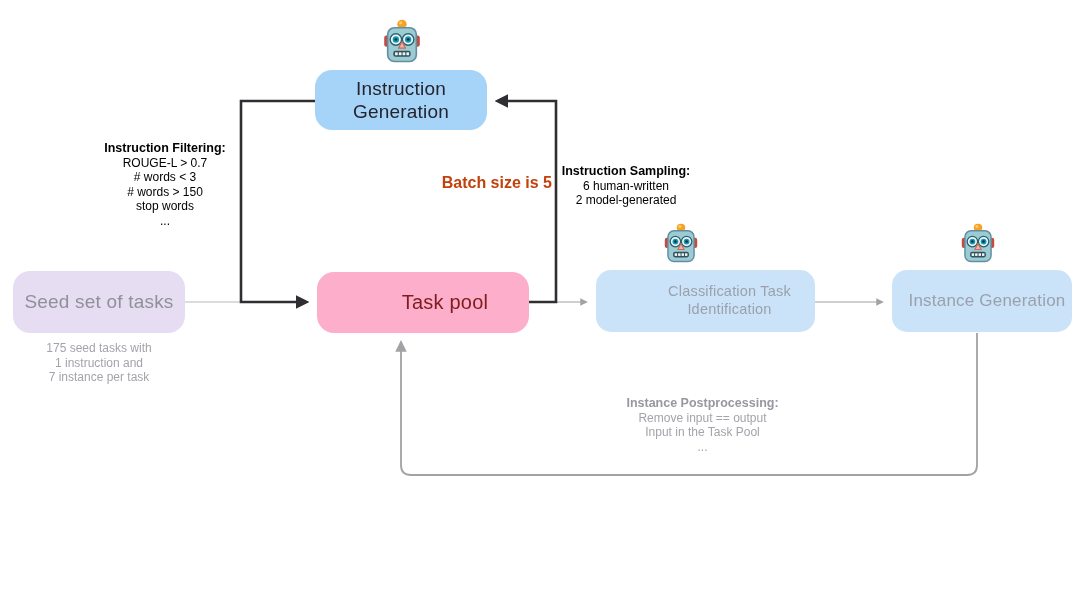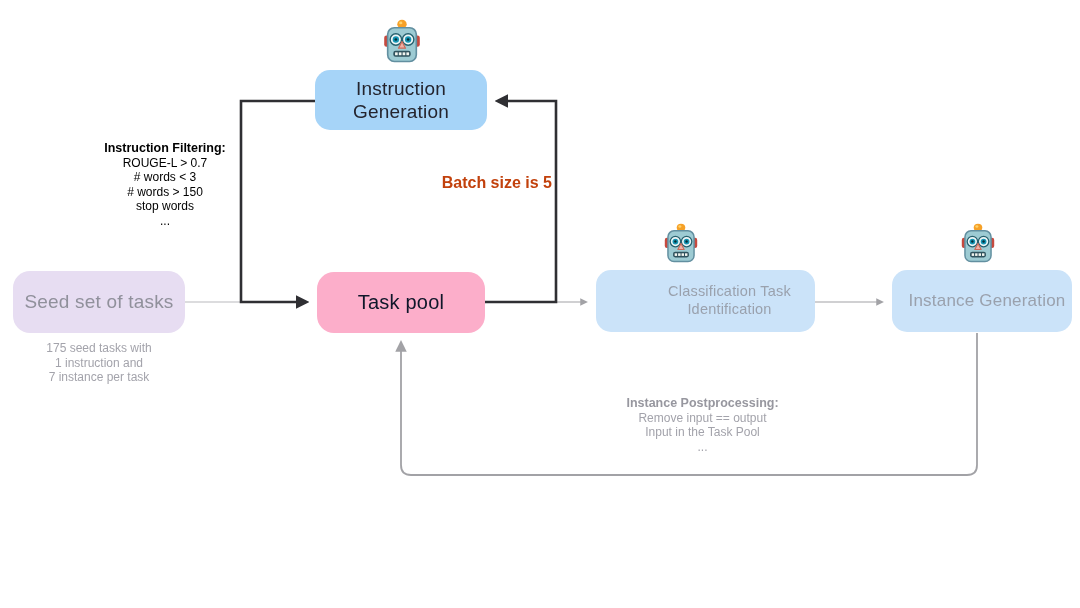--- a/index.html
+++ b/index.html
@@ -5,21 +5,21 @@
   html,body{margin:0;padding:0;background:#ffffff;}
   .canvas{
     position:relative;width:1080px;height:608px;background:#ffffff;overflow:hidden;
     font-family:"Liberation Sans",sans-serif;
   }
   .wires{position:absolute;left:0;top:0;width:1080px;height:608px;}
   .node{
     position:absolute;display:flex;align-items:center;justify-content:center;
     text-align:center;border-radius:17px;letter-spacing:.2px;line-height:1.22;
   }
-  .node-instruction-generation{left:315px;top:70px;width:172px;height:60px;font-size:19px;font-weight:500;border-radius:15px;}
+  .node-instruction-generation{left:315px;top:70px;width:172px;height:60px;font-size:19px;font-weight:500;}
   .node-seed{left:13px;top:271px;width:172px;height:62px;font-size:19px;font-weight:500;}
   .node-task-pool{left:317px;top:272px;width:168px;height:61px;font-size:20px;font-weight:500;}
   .node-classification{left:596px;top:270px;width:171px;height:62px;font-size:14.5px;font-weight:500;border-radius:15px;padding-left:48px;}
   .node-instance{left:892px;top:270px;width:170px;height:62px;font-size:17px;font-weight:500;border-radius:15px;padding-left:10px;}
   .robot{position:absolute;}
   .robot-top{left:381px;top:18px;}
   .robot-mid{left:662px;top:222px;}
   .robot-right{left:959px;top:222px;}
   .ann{position:absolute;text-align:center;font-size:12px;line-height:14.5px;color:#000000;}
   .ann b{font-size:12.5px;}
@@ -115,37 +115,42 @@
     <rect x="13.2" y="33.6" width="2.6" height="2.8" fill="#f2f5f0"></rect>
       <rect x="16.9" y="33.6" width="2.6" height="2.8" fill="#f2f5f0"></rect>
     <rect x="20.6" y="33.6" width="2.6" height="2.8" fill="#f2f5f0"></rect>
       <rect x="24.3" y="33.6" width="2.6" height="2.8" fill="#f2f5f0"></rect>
   </svg>
 
   <div class="node node-instruction-generation" style="background: rgb(166, 212, 248); color: rgb(36, 36, 46);">Instruction Generation</div>
 
   <div class="node node-seed" style="background: rgb(231, 221, 242); color: rgb(144, 144, 155);">Seed set of tasks</div>
 
-  <div class="node node-task-pool" style="background: rgb(252, 174, 202); color: #0f172a;">Task pool</div>
+  <div class="node node-task-pool" style="background: rgb(252, 174, 202); color: #7f1d1d; padding-left: 44px;">Task pool</div>
 
   <div class="node node-classification" style="background: rgb(203, 227, 249); color: rgb(154, 161, 173);">Classification Task Identification</div>
 
   <div class="node node-instance" style="background: rgb(203, 227, 249); color: rgb(154, 161, 173);">Instance Generation</div>
 
   <div class="ann ann-filtering">
     <b>Instruction Filtering:</b><br>
     <span>ROUGE-L &gt; 0.7</span><br>
     <span># words &lt; 3</span><br>
     <span># words &gt; 150</span><br>
     <span>stop words</span><br>
     <span>...</span>
   </div>
 
   <div class="ann ann-batch">Batch size is 5</div>
 
+  <div class="ann ann-sampling">
+    <b>Instruction Sampling:</b><br>
+    <span>6 human-written</span><br>
+    <span>2 model-generated</span>
+  </div>
 
   <div class="ann ann-seed-caption">
     <span>175 seed tasks with</span><br>
     <span>1 instruction and</span><br>
     <span>7 instance per task</span>
   </div>
 
   <div class="ann ann-postproc">
     <b>Instance Postprocessing:</b><br>
     <span>Remove input == output</span><br>

